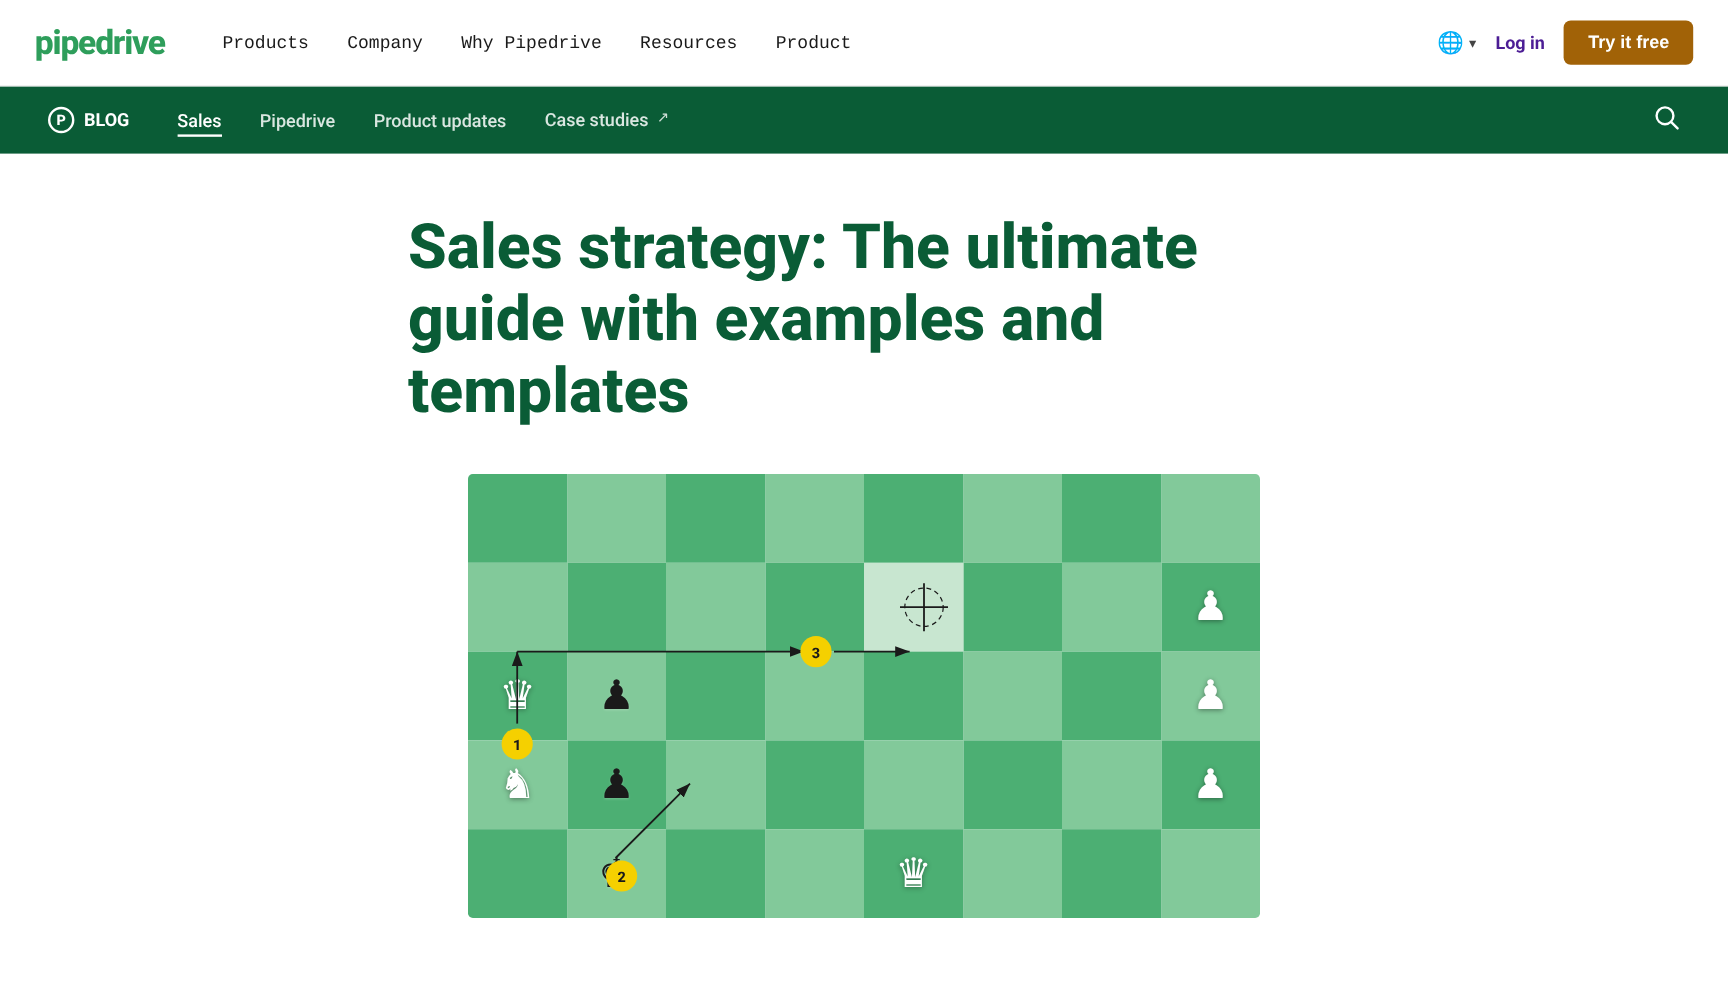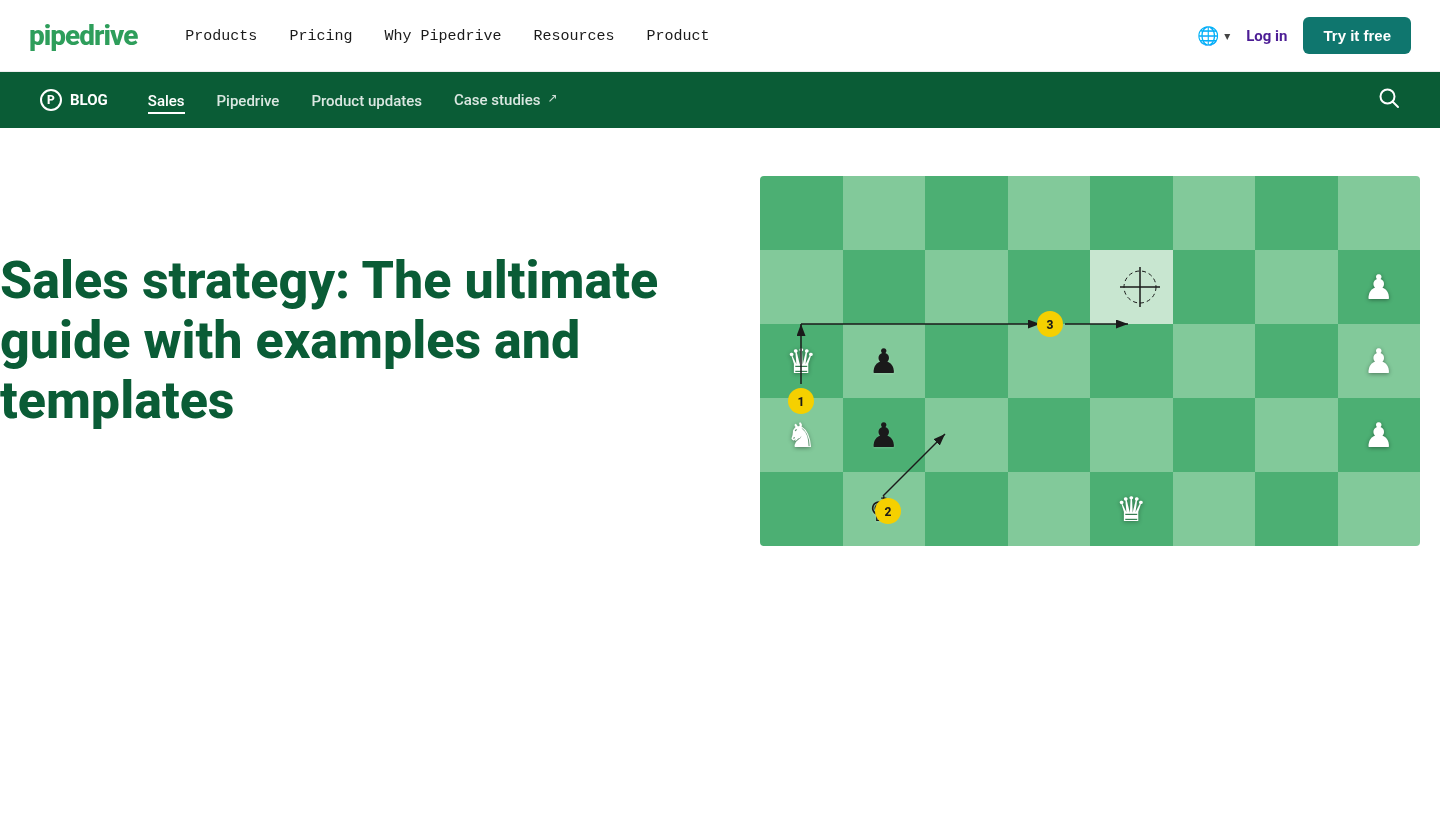--- a/index.html
+++ b/index.html
@@ -54,21 +54,21 @@
       font-size: 12px;
       color: #444;
     }
     .login-link {
       text-decoration: none;
       color: #4c1d95;
       font-size: 15px;
       font-weight: 700;
     }
     .try-free-btn {
-      background: #0f766e;
+      background: #a16207;
       color: #fff;
       border: none;
       padding: 10px 20px;
       border-radius: 6px;
       font-size: 15px;
       font-weight: 600;
       cursor: pointer;
     }
 
     
@@ -125,21 +125,21 @@
     .blog-search {
       color: #fff;
       font-size: 20px;
       cursor: pointer;
     }
 
     
     .main-content {
       padding: 48px 0 0;
       display: flex;
-      flex-direction: row;
+      flex-direction: column;
       align-items: center;
     }
     .article-title {
       font-size: 52px;
       font-weight: 800;
       color: #0a5c36;
       line-height: 1.15;
       max-width: 760px;
       text-align: left;
       margin-bottom: 40px;
@@ -187,21 +187,21 @@
       pointer-events: none;
     }
   </style>
 </head>
 <body>
 
 <nav class="top-nav">
   <a class="logo" href="#">pipedrive</a>
   <ul class="nav-links">
     <li><a href="#">Products</a></li>
-    <li><a href="#">Pricing</a></li>
+    <li><a href="#">Company</a></li>
     <li><a href="#">Why Pipedrive</a></li>
     <li><a href="#">Resources</a></li>
     <li><a href="#">Product</a></li>
   </ul>
   <div class="nav-right">
     <div class="lang-btn">
       <span class="globe-icon">🌐</span>
       <span class="chevron-down">▾</span>
     </div>
     <a class="login-link" href="#">Log in</a>

